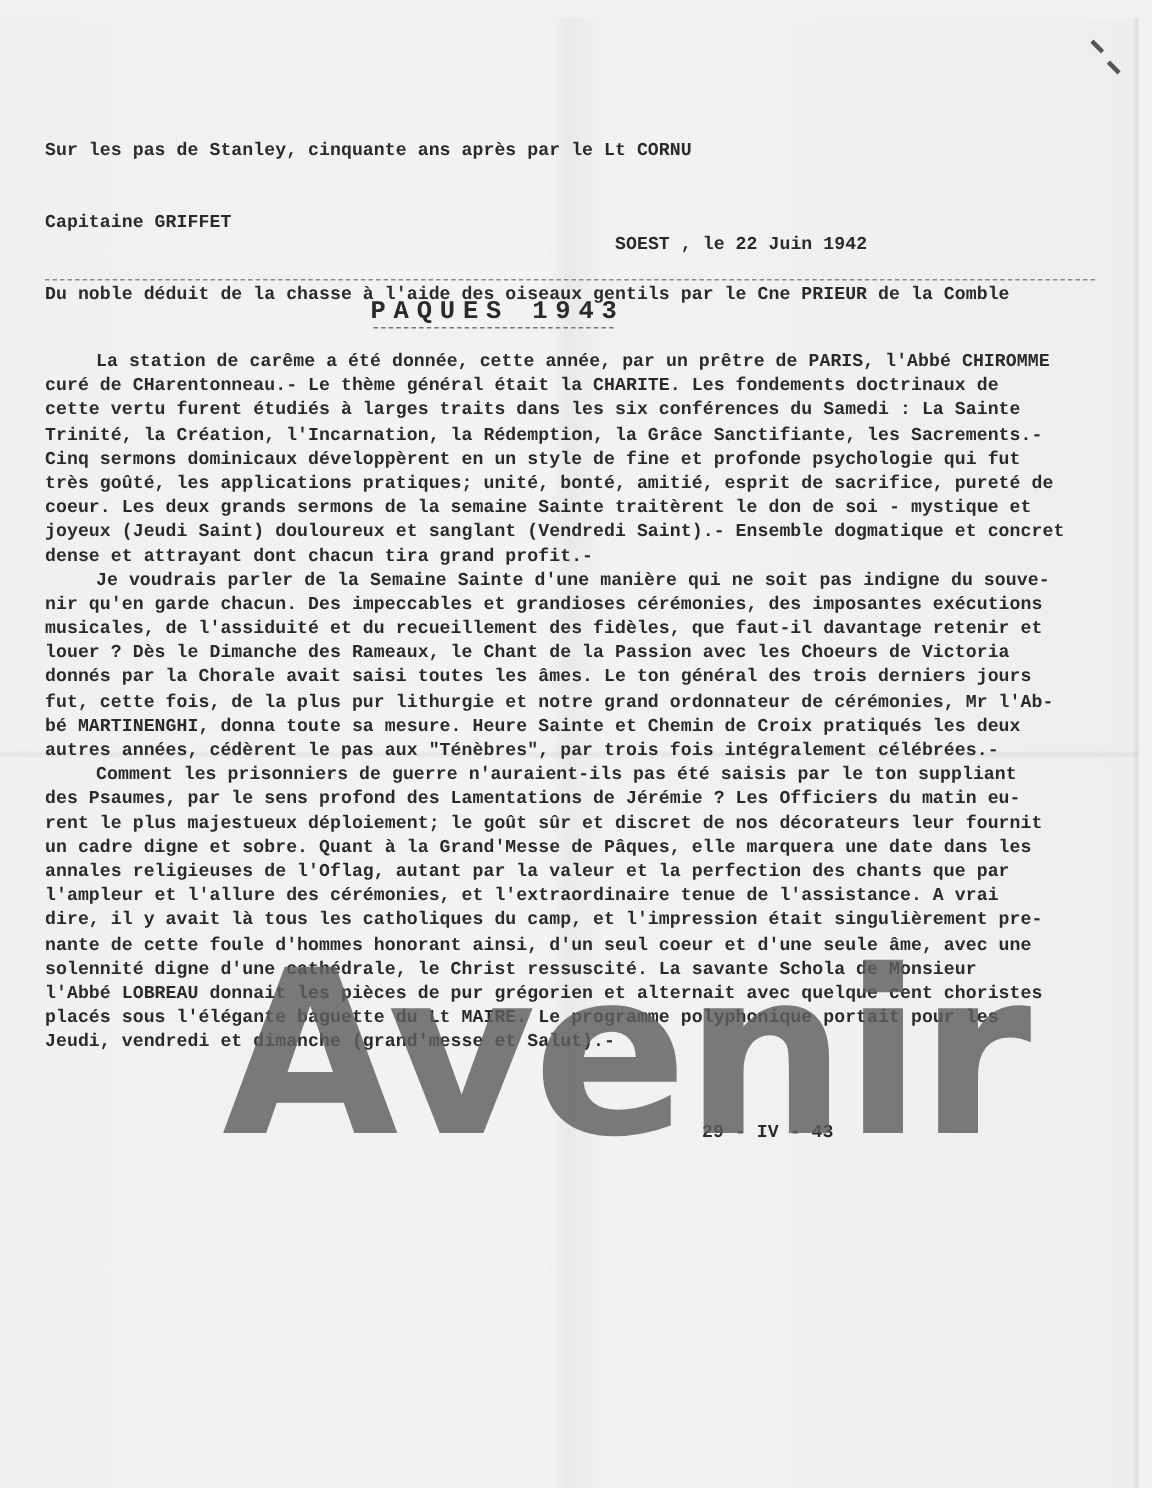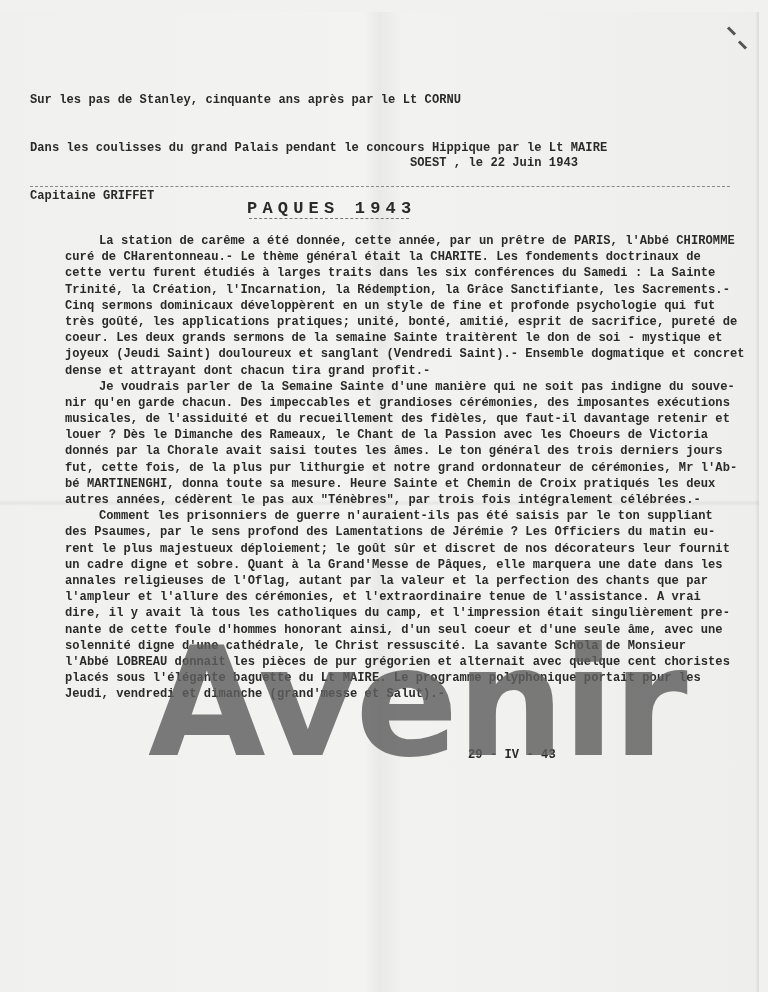--- a/index.html
+++ b/index.html
@@ -32,21 +32,21 @@
   .header-list div { height:16.2px; }
   .place-date { left:410px; top:143px; }
   .dash-line {
     position:absolute; left:30px; top:174px; width:700px; height:0;
     border-top:1px dashed #888;
   }
   .title { left:247px; top:189px; font-size:17px; letter-spacing:5.2px; }
   .title-underline { position:absolute; left:249px; top:206px; width:160px; border-top:1px dashed #777; }
 
   .body-text { left:30px; top:221px; width:720px; }
-  .body-text .ln { height:16.2px;margin-left:35px; }
+  .body-text .ln { height:16.2px; }
   .ind { padding-left:34px; }
 
   .signature { left:440px; top:694px; }
   .signature div { height:16.5px; }
   .sig-date { left:468px; top:735px;text-align:center; }
 
   .wm {
     position:absolute; font-family:"DejaVu Sans", sans-serif; color:#5f5f5f;
     opacity:0.82; white-space:nowrap; pointer-events:none; line-height:1;
   }
@@ -58,25 +58,25 @@
 <body>
 
 <div class="page">
   <div class="fold-h"></div>
   <div class="right-edge"></div>
   <div class="corner-mark cm1"></div>
   <div class="corner-mark cm2"></div>
 
   <div class="tw header-list">
     <div>Sur les pas de Stanley, cinquante ans après par le Lt CORNU</div>
-    <div>Dans les coulisses du grand Palais pendant le concours Hippique par le Lt MAIRE</div>
     <div>Capitaine GRIFFET</div>
+    <div>Du noble déduit de la chasse à l'aide des oiseaux gentils par le Cne PRIEUR de la Comble</div>
   </div>
 
-  <div class="tw place-date">SOEST , le 22 Juin 1943</div>
+  <div class="tw place-date">SOEST , le 22 Juin 1942</div>
   <div class="dash-line"></div>
 
   <div class="tw title">PAQUES 1943</div>
   <div class="title-underline"></div>
 
   <div class="tw body-text" id="body"><div class="ln ind">La station de carême a été donnée, cette année, par un prêtre de PARIS, l'Abbé CHIROMME</div><div class="ln">curé de CHarentonneau.- Le thème général était la CHARITE. Les fondements doctrinaux de</div><div class="ln">cette vertu furent étudiés à larges traits dans les six conférences du Samedi : La Sainte</div><div class="ln">Trinité, la Création, l'Incarnation, la Rédemption, la Grâce Sanctifiante, les Sacrements.-</div><div class="ln">Cinq sermons dominicaux développèrent en un style de fine et profonde psychologie qui fut</div><div class="ln">très goûté, les applications pratiques; unité, bonté, amitié, esprit de sacrifice, pureté de</div><div class="ln">coeur. Les deux grands sermons de la semaine Sainte traitèrent le don de soi - mystique et</div><div class="ln">joyeux (Jeudi Saint) douloureux et sanglant (Vendredi Saint).- Ensemble dogmatique et concret</div><div class="ln">dense et attrayant dont chacun tira grand profit.-</div><div class="ln ind">Je voudrais parler de la Semaine Sainte d'une manière qui ne soit pas indigne du souve-</div><div class="ln">nir qu'en garde chacun. Des impeccables et grandioses cérémonies, des imposantes exécutions</div><div class="ln">musicales, de l'assiduité et du recueillement des fidèles, que faut-il davantage retenir et</div><div class="ln">louer ? Dès le Dimanche des Rameaux, le Chant de la Passion avec les Choeurs de Victoria</div><div class="ln">donnés par la Chorale avait saisi toutes les âmes. Le ton général des trois derniers jours</div><div class="ln">fut, cette fois, de la plus pur lithurgie et notre grand ordonnateur de cérémonies, Mr l'Ab-</div><div class="ln">bé MARTINENGHI, donna toute sa mesure. Heure Sainte et Chemin de Croix pratiqués les deux</div><div class="ln">autres années, cédèrent le pas aux "Ténèbres", par trois fois intégralement célébrées.-</div><div class="ln ind">Comment les prisonniers de guerre n'auraient-ils pas été saisis par le ton suppliant</div><div class="ln">des Psaumes, par le sens profond des Lamentations de Jérémie ? Les Officiers du matin eu-</div><div class="ln">rent le plus majestueux déploiement; le goût sûr et discret de nos décorateurs leur fournit</div><div class="ln">un cadre digne et sobre. Quant à la Grand'Messe de Pâques, elle marquera une date dans les</div><div class="ln">annales religieuses de l'Oflag, autant par la valeur et la perfection des chants que par</div><div class="ln">l'ampleur et l'allure des cérémonies, et l'extraordinaire tenue de l'assistance. A vrai</div><div class="ln">dire, il y avait là tous les catholiques du camp, et l'impression était singulièrement pre-</div><div class="ln">nante de cette foule d'hommes honorant ainsi, d'un seul coeur et d'une seule âme, avec une</div><div class="ln">solennité digne d'une cathédrale, le Christ ressuscité. La savante Schola de Monsieur</div><div class="ln">l'Abbé LOBREAU donnait les pièces de pur grégorien et alternait avec quelque cent choristes</div><div class="ln">placés sous l'élégante baguette du Lt MAIRE. Le programme polyphonique portait pour les</div><div class="ln">Jeudi, vendredi et dimanche (grand'messe et Salut).-</div></div>
 
   <div class="tw sig-date">29 - IV - 43</div>
 
   <div class="wm wm3">Avenir</div>

